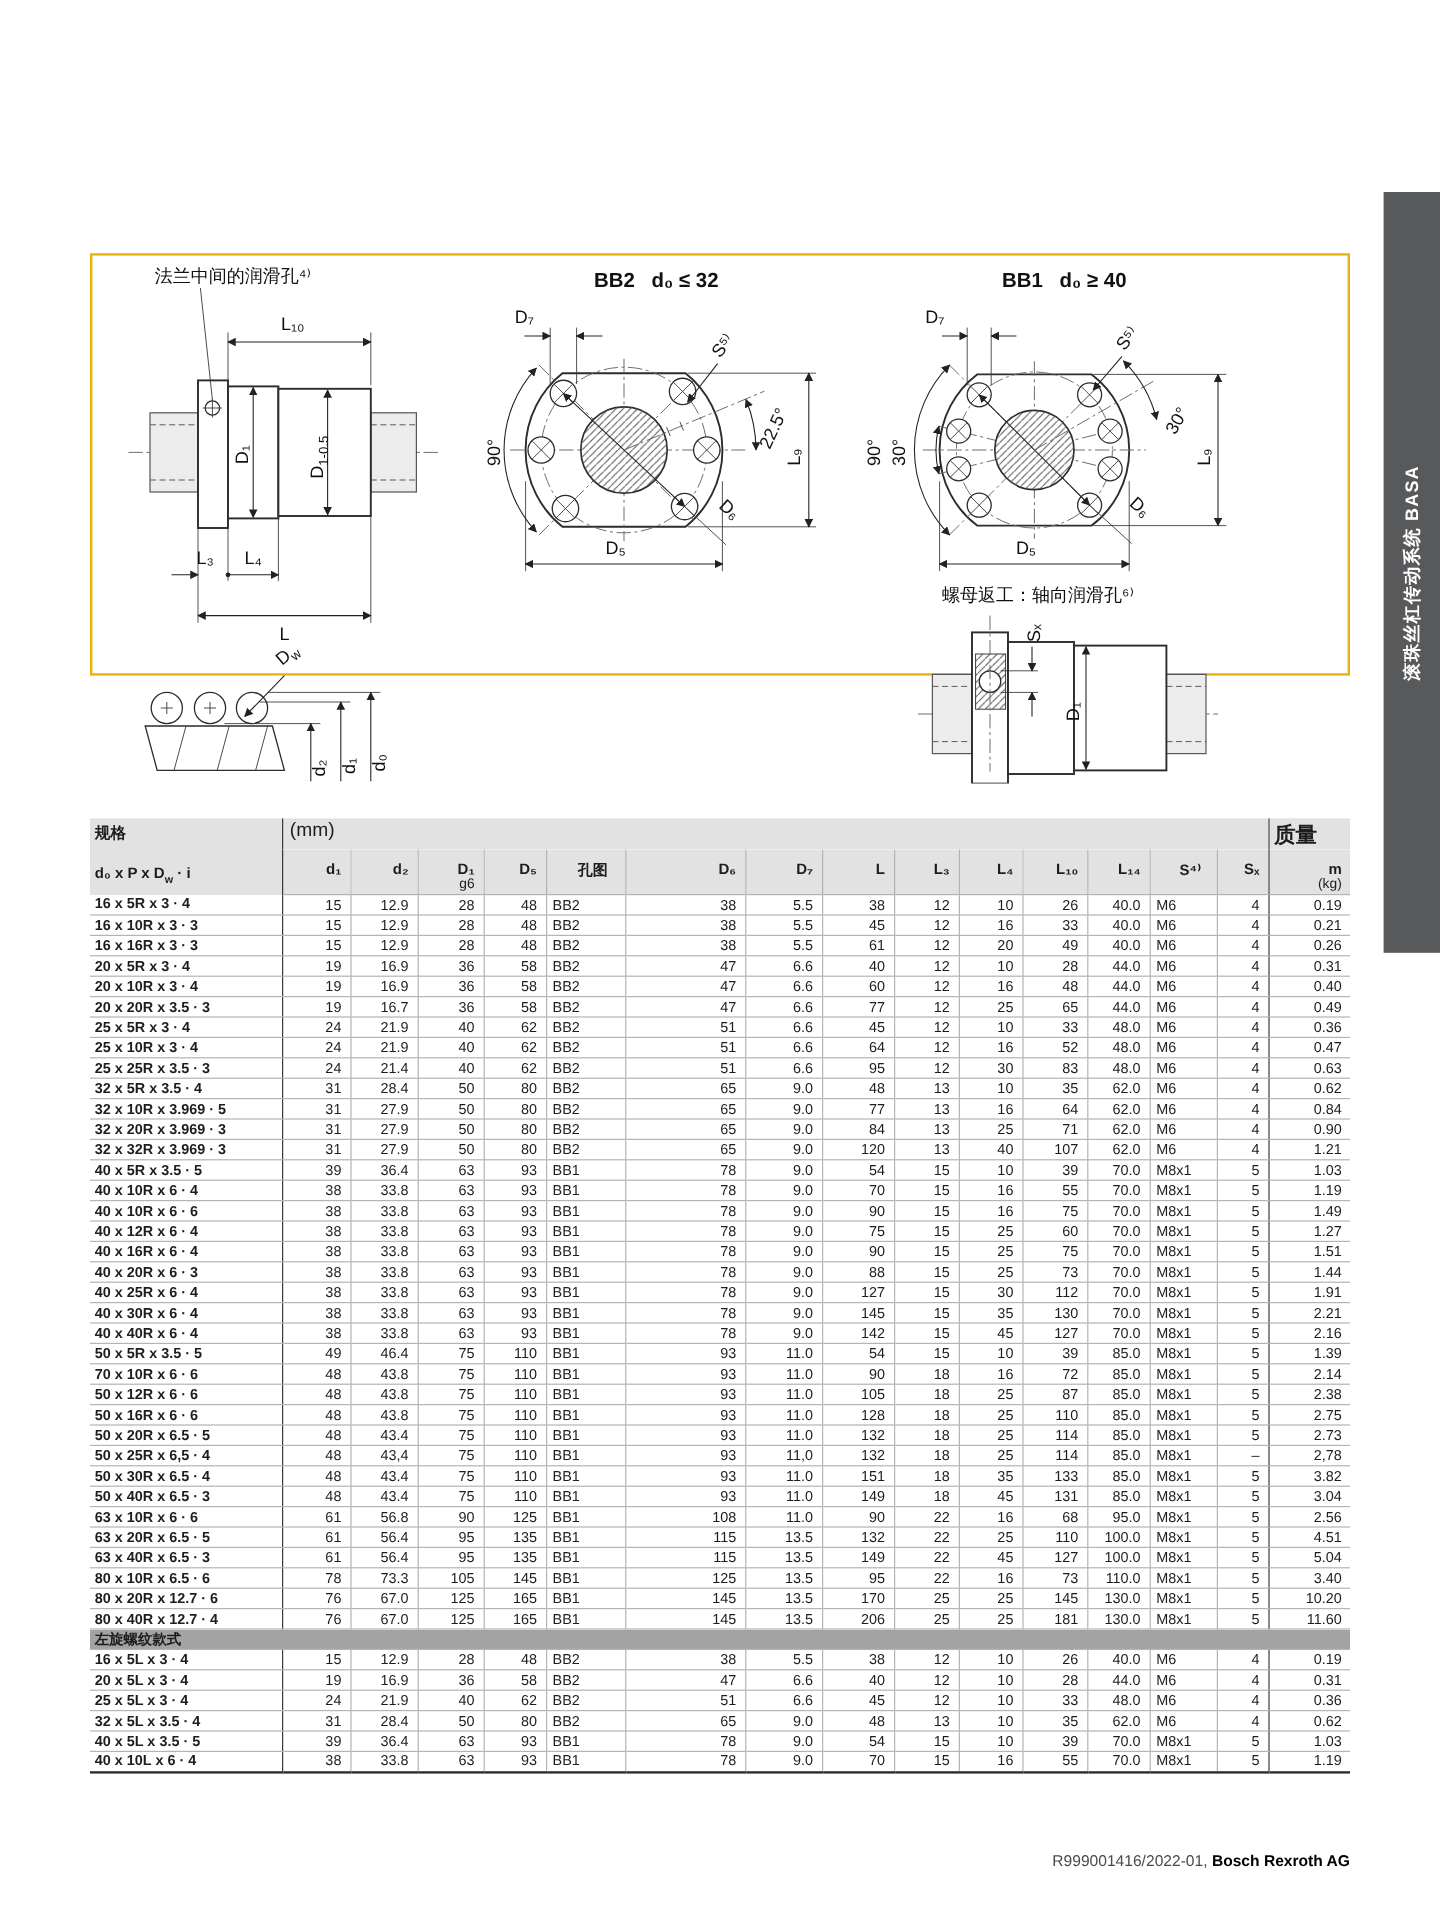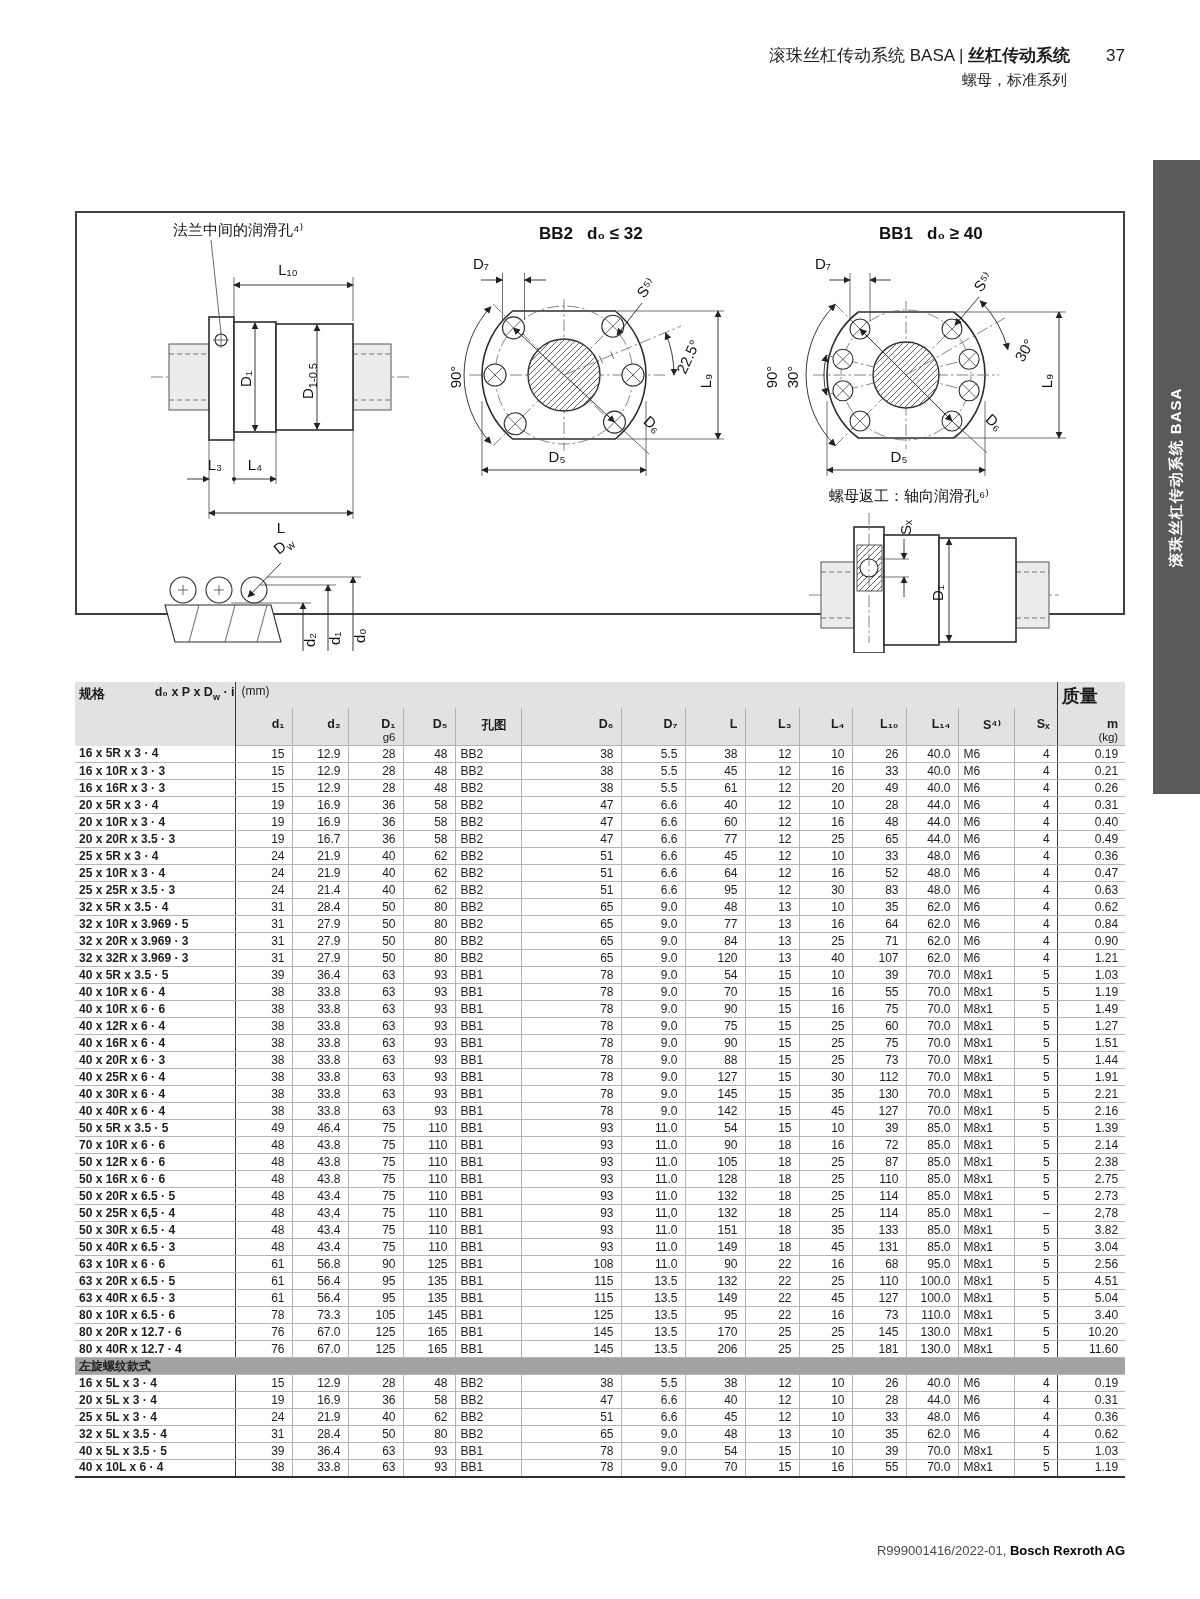--- a/index.html
+++ b/index.html
@@ -14,45 +14,45 @@
   .page-num  { display:inline-block; margin-left:36px; font-size:17px; }
   .subtitle  { font-size:15px; margin-top:4px; margin-right:58px; }
 
   
   .side-tab { position:absolute; right:0; top:160px; width:47px; height:634px;
               background:#58595b; display:flex; align-items:center; justify-content:center; overflow:visible; }
   .side-tab span { display:block; transform:rotate(-90deg); white-space:nowrap;
                    color:#fff; font-weight:bold; font-size:15px; letter-spacing:1px; }
 
   
-  .diagram-box { position:absolute; left:75px; top:211px; width:1050px; height:404px;
-                 border:2px solid #404040; background:#fff;padding-left:44px; }
+  .diagram-box { position:absolute; left:75px; top:211px; width:1050px; height:352px;
+                 border:2px solid #eab308; background:#fff; }
   svg text { font-family:"Liberation Sans","DejaVu Sans",sans-serif; fill:#111; font-size:15px; }
   svg .ttl { font-size:17px; font-weight:bold; }
   .ol   { fill:#fff; stroke:#2d2d2d; stroke-width:1.6; }
   .ol2  { fill:#fff; stroke:#2d2d2d; stroke-width:1.1; }
   .shaft{ fill:#ececec; stroke:#555; stroke-width:1; }
   .cl   { stroke:#666; stroke-width:0.8; fill:none; stroke-dasharray:12 3 2.5 3; }
   .dim  { stroke:#222; stroke-width:0.9; fill:none; marker-start:url(#arr); marker-end:url(#arr); }
   .dime { stroke:#222; stroke-width:0.9; fill:none; marker-end:url(#arr); }
   .ext  { stroke:#333; stroke-width:0.7; fill:none; }
   .thin { stroke:#444; stroke-width:0.8; fill:none; }
   .dash { stroke:#555; stroke-width:0.8; stroke-dasharray:5 3; fill:none; }
 
   
   .spec-table { position:absolute; left:75px; top:682px; width:1050px;
                 border-collapse:collapse; table-layout:fixed; font-size:12px; }
   .spec-table td { white-space:nowrap; overflow:hidden; }
   .spec-table thead { background:#e2e2e2; }
   .spec-head { border-right:1.5px solid #3a3a3a; vertical-align:top; }
-  .spec-head .inner { display:flex; flex-direction:row; justify-content:space-between; height:56px; padding:3px 0 3px 4px; }
+  .spec-head .inner { display:flex; flex-direction:column; justify-content:space-between; height:56px; padding:3px 0 3px 4px; }
   .spec-top { font-weight:bold; font-size:13px; }
   .spec-bottom { font-weight:bold; font-size:12.5px; }
   .spec-bottom sub { font-size:9px; line-height:0; }
-  .hr1 td.mm-note  { font-size:12px; padding:2px 0 0 6px; text-align:left; vertical-align:top;
+  .hr1 td.mm-note  { font-size:16px; padding:2px 0 0 6px; text-align:left; vertical-align:top;
                      border-right:1.5px solid #3a3a3a; height:20px; }
   .hr1 td.mass-head{ font-weight:bold; font-size:18px; padding:2px 0 0 4px; text-align:left; vertical-align:top; }
   .hr2 td { font-weight:bold; font-size:12.5px; vertical-align:top; padding:9px 7px 2px 0;
             text-align:right; border-right:1px solid #b3b3b3; border-bottom:1.5px solid #b3b3b3; height:36px; }
   .hr2 td.hleft { text-align:center; padding-left:19px;margin-left:37px; }
   .hr2 td.c14 { border-right:1.5px solid #3a3a3a; }
   .hr2 td.c15 { border-right:none; }
   .hsub { font-weight:normal; font-size:11.5px; }
   tbody td { height:17px; line-height:15px; padding:0 7px 0 0; text-align:right;
              border-bottom:1.5px solid #b4b4b4; border-right:1px solid #b4b4b4; }
@@ -66,26 +66,20 @@
 
   
   .footer { position:absolute; top:1543px; right:75px; font-size:13px; color:#4a4a4a; }
   .footer .co { font-weight:bold; color:#000; }
 </style>
 </head>
 <body>
 
 <div class="page">
 
-  <div class="doc-header">
-    <div class="title-line">
-      <span>滚珠丝杠传动系统 BASA | </span><span class="title-bold">丝杠传动系统</span><span class="page-num">37</span>
-    </div>
-    <div class="subtitle">螺母，标准系列</div>
-  </div>
 
   <div class="side-tab">
     <span>滚珠丝杠传动系统 BASA</span>
   </div>
 
   <div class="diagram-box">
     <svg width="1046" height="440" viewBox="0 0 1046 440">
       <defs>
         <marker id="arr" viewBox="0 0 10 10" refX="9" refY="5" markerWidth="8" markerHeight="8" orient="auto-start-reverse">
           <path d="M0,0L10,5L0,10z" fill="#222"></path>

